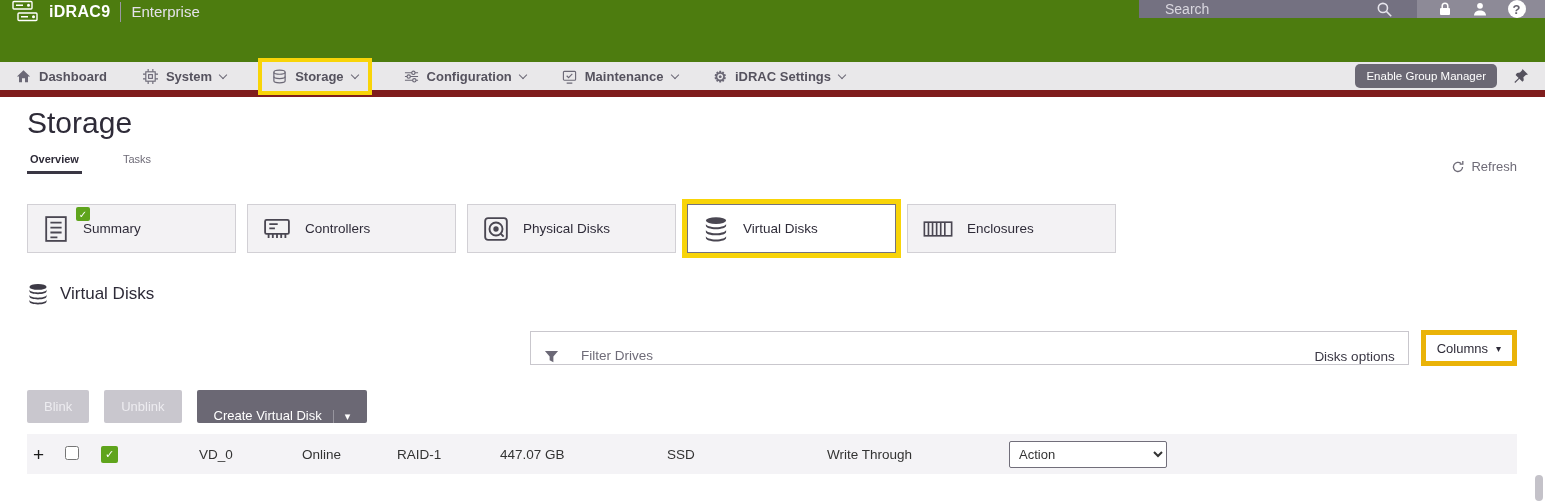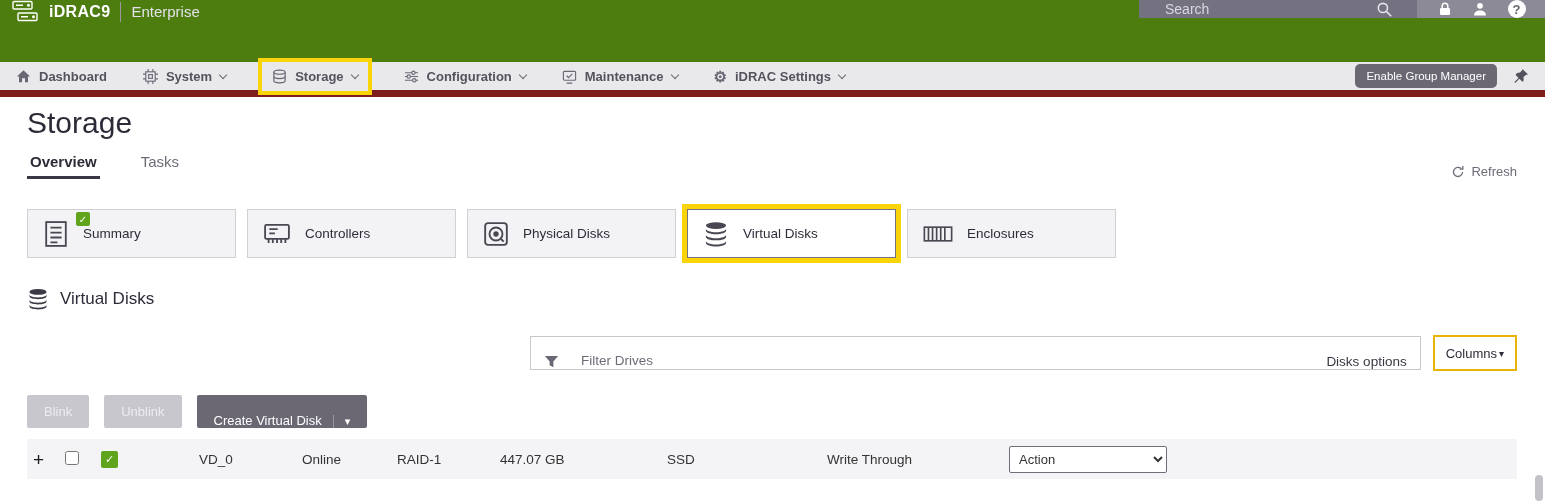--- a/index.html
+++ b/index.html
@@ -35,21 +35,21 @@
     transform:rotate(45deg); margin-top:-3px; display:inline-block; }
   .nav-right { margin-left:auto; display:flex; align-items:center; gap:16px; }
   .group-btn { background:#6b6874; color:#fff; border:none; border-radius:5px;
     font-size:11.5px; padding:6px 11px; cursor:pointer; font-family:inherit; }
   .pin { cursor:pointer; }
 
   
   .main { padding:0 28px 0 27px; }
   .page-title { font-size:30px; font-weight:300; color:#2e2b38; margin:9px 0 0; line-height:34px; }
   .tabs-row { display:flex; align-items:flex-end; margin-top:4px; }
-  .tab { font-size:15px; padding:9px 3px; margin-right:38px; cursor:pointer; color:#6f6c78; }
+  .tab { font-size:11px; padding:9px 3px; margin-right:38px; cursor:pointer; color:#6f6c78; }
   .tab.active { color:#2e2b38; font-weight:600; border-bottom:3px solid #3a3744; padding-bottom:6px; }
   .refresh { margin-left:auto; display:flex; align-items:center; gap:6px; color:#6e6b77;
     font-size:13px; cursor:pointer; }
 
   
   .cards { display:flex; gap:11px; margin-top:30px; }
   .card { width:209px; height:49px; background:#f3f2f4; border:1px solid #d2d0d5;
     display:flex; align-items:center; gap:14px; padding-left:15px; position:relative;
     cursor:pointer; font-size:13.5px; color:#2f2c39; }
   .card.highlight { background:#fff; border:1px solid #75727e; outline:5px solid #f8d408; }
@@ -60,22 +60,22 @@
   .section-header { display:flex; align-items:center; gap:11px; margin-top:30px; }
   .section-title { font-size:17px; font-weight:500; color:#2e2b38; }
 
   
   .filter-row { display:flex; gap:12px; margin-top:26px; margin-left:503px; }
   .filter-box { flex:1; height:34px; border:1px solid #c9c7cd; display:flex; align-items:flex-end;
     padding:0 13px; gap:20px; background:#fff; }
   .filter-input { flex:1; border:none; outline:none; font-size:13.5px; color:#333; }
   .filter-input::placeholder { color:#6f6c78; }
   .filter-options { font-size:13.5px; color:#3a3744; cursor:pointer; white-space:nowrap; }
-  .columns-btn { height:36px; margin-top:-1px; padding:0 11px; border:2px solid #eab308; background:#fff;
-    font-size:13px; color:#2e2b38; display:flex; align-items:center; gap:2px; cursor:pointer; font-family:inherit; }
+  .columns-btn { height:36px; margin-top:-1px; padding:0 11px; border:5px solid #eab308; background:#fff;
+    font-size:13px; color:#2e2b38; display:flex; align-items:center; gap:8px; cursor:pointer; font-family:inherit; }
 
   
   .action-row { display:flex; gap:15px; margin-top:24px; }
   .btn { height:33px; border:none; border-radius:2px; font-size:13px; padding:0 17px;
     font-family:inherit; cursor:pointer; }
   .btn.disabled { background:#c9c7ce; color:#edecf0; cursor:default; }
   .btn.primary { background:#6b6874; color:#fff; display:flex; align-items:flex-end; gap:11px; }
   .btn.primary .caret { padding-left:11px; border-left:1px solid rgba(255,255,255,.3); font-size:11px; }
 
   

